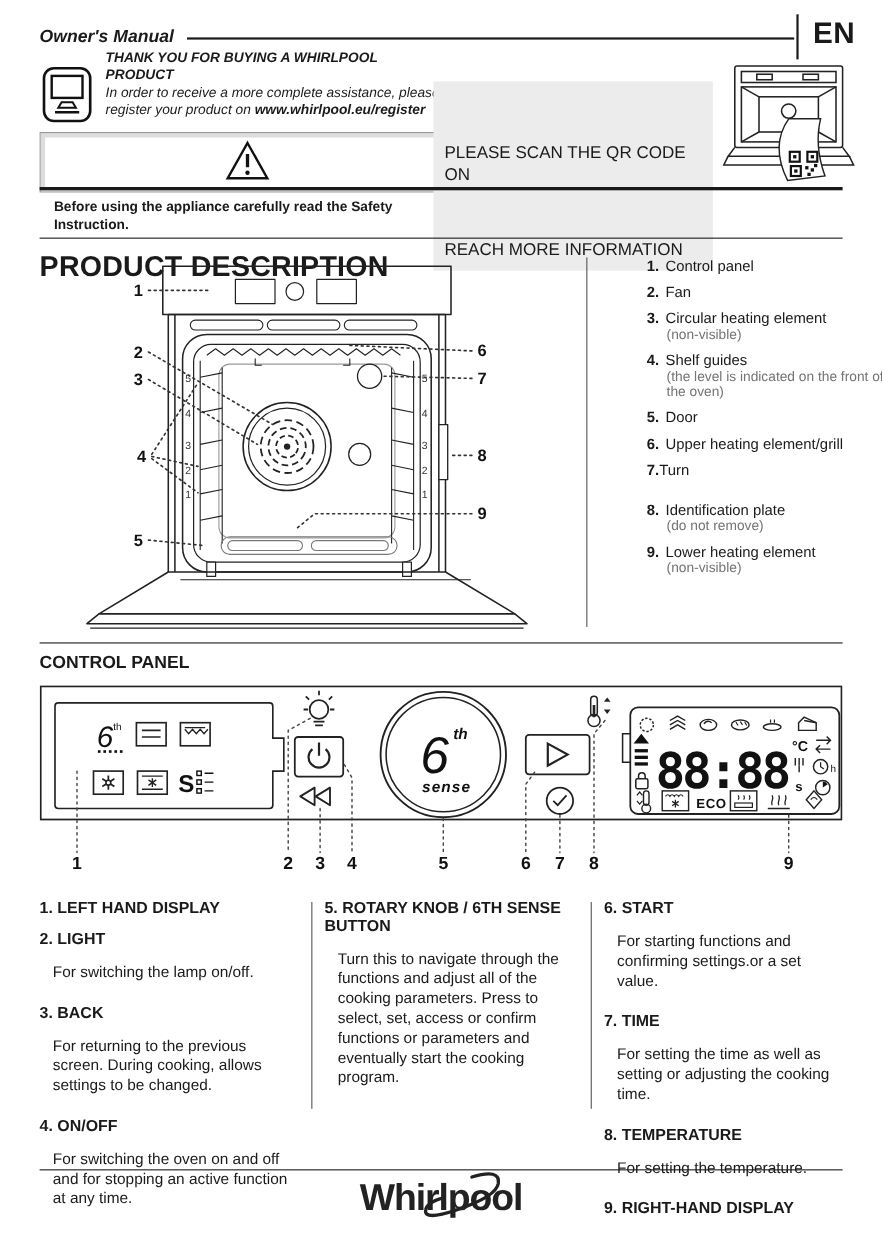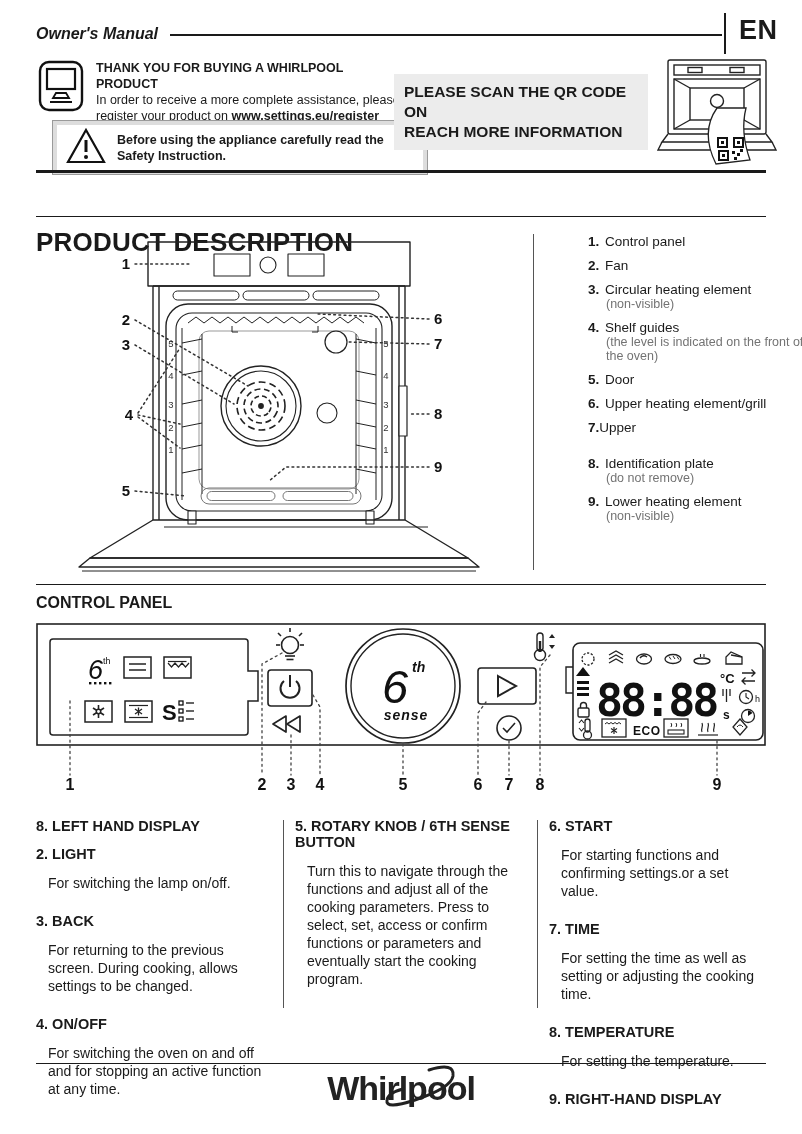--- a/index.html
+++ b/index.html
@@ -1,34 +1,34 @@
 <!DOCTYPE html>
 <html><head>
 <meta charset="utf-8">
 <style>
   html,body{margin:0;padding:0;background:#fff;}
   .page{position:relative;width:802px;height:1134px;background:#fff;overflow:hidden;
-        font-family:"Liberation Sans",sans-serif;color:#1a1a1a;border-radius:10px;}
+        font-family:"Liberation Sans",sans-serif;color:#1a1a1a;}
   .abs{position:absolute;}
   .rule{position:absolute;background:#1a1a1a;}
   
   .owners{font-style:italic;font-weight:bold;font-size:16px;}
   .en{font-weight:bold;font-size:27px;letter-spacing:.5px;}
   .enbar{position:absolute;width:2px;background:#1a1a1a;}
   
   .thanks-title{font-weight:bold;font-size:12.5px;line-height:16px;}
   .thanks-body{font-size:12.5px;line-height:16px;}
   .thanks-body b{font-weight:bold;}
   
   .safety{border:1px solid #9a9a9a;box-shadow:inset 0 0 0 4px #ddd;background:#fff;
           display:flex;align-items:center;gap:10px;padding:6px 10px 6px 12px;box-sizing:border-box;}
   .safety-text{font-weight:bold;font-size:12.5px;line-height:16px;}
   
   .qrbox{background:#ececec;padding:8px 10px;box-sizing:border-box;}
-  .qrbox div{font-weight:bold;font-size:15.5px;line-height:20px;}
+  .qrbox div{font-weight:normal;font-size:15.5px;line-height:20px;margin-top:48px;}
   
   .h1{font-weight:bold;font-size:26px;letter-spacing:.2px;margin-top:48px;}
   .h2{font-weight:bold;font-size:16px;}
   
   .parts{font-size:13.5px;}
   .part{margin-bottom:9px;}
   .pnum{font-weight:bold;display:inline-block;min-width:17px;}
   .pname{}
   .pnote{color:#737373;font-size:12.5px;line-height:14px;padding-left:18px;}
   .gap-after{margin-bottom:21px;}
@@ -51,27 +51,27 @@
   <div class="abs en" style="left:739px;top:15px;">EN</div>
 
   <div class="abs" style="left:38px;top:60px;width:46px;height:52px;">
     <svg width="46" height="52" viewBox="0 0 46 52">
       <rect x="2" y="2" width="42" height="48" rx="9" fill="none" stroke="#111" stroke-width="2.4"></rect>
       <rect x="9" y="9" width="28" height="20" fill="none" stroke="#111" stroke-width="2.2"></rect>
       <path d="M18 33 h10 l3 5 h-16 z" fill="none" stroke="#111" stroke-width="1.8"></path>
       <line x1="12" y1="42" x2="34" y2="42" stroke="#111" stroke-width="2.2"></line>
     </svg>
   </div>
-  <div class="abs" style="left:96px;top:60px;width:310px;">
+  <div class="abs" style="left:96px;top:44px;width:310px;font-style:italic;">
     <div class="thanks-title">THANK YOU FOR BUYING A WHIRLPOOL PRODUCT</div>
     <div class="thanks-body">In order to receive a more complete assistance, please</div>
-    <div class="thanks-body"><span>register your product on </span><b>www.settings.eu/register</b></div>
-  </div>
-
-  <div class="abs safety" style="left:52px;top:120px;width:376px;height:55px;">
+    <div class="thanks-body"><span>register your product on </span><b>www.whirlpool.eu/register</b></div>
+  </div>
+
+  <div class="abs safety" style="left:36px;top:120px;width:376px;height:55px;flex-direction:column;">
     <span>
       <svg width="42" height="38" viewBox="0 0 42 38">
         <path d="M21 3 L39 35 L3 35 Z" fill="#fff" stroke="#111" stroke-width="2.2"></path>
         <line x1="21" y1="13" x2="21" y2="25" stroke="#111" stroke-width="3"></line>
         <circle cx="21" cy="30" r="2" fill="#111"></circle>
       </svg>
     </span>
     <span class="safety-text">Before using the appliance carefully read the Safety Instruction.</span>
   </div>
 
@@ -235,21 +235,21 @@
 
   <div class="abs parts" style="left:544px;top:234px;width:220px;margin-left:44px;">
     <div class="part"><span class="pnum">1.</span><span class="pname">Control panel</span></div>
     <div class="part"><span class="pnum">2.</span><span class="pname">Fan</span></div>
     <div class="part"><span class="pnum">3.</span><span class="pname">Circular heating element</span>
       <div class="pnote">(non-visible)</div></div>
     <div class="part"><span class="pnum">4.</span><span class="pname">Shelf guides</span>
       <div class="pnote">(the level is indicated on the front of the oven)</div></div>
     <div class="part"><span class="pnum">5.</span><span class="pname">Door</span></div>
     <div class="part"><span class="pnum">6.</span><span class="pname">Upper heating element/grill</span></div>
-    <div class="part gap-after"><span class="pnum" style="min-width:4px;">7.</span><span class="pname">Upper</span></div>
+    <div class="part gap-after"><span class="pnum" style="min-width:4px;">7.</span><span class="pname">Turn</span></div>
     <div class="part"><span class="pnum">8.</span><span class="pname">Identification plate</span>
       <div class="pnote">(do not remove)</div></div>
     <div class="part"><span class="pnum">9.</span><span class="pname">Lower heating element</span>
       <div class="pnote">(non-visible)</div></div>
   </div>
 
   <div class="rule" style="left:36px;top:584px;width:730px;height:1px;"></div>
   <div class="abs h2" style="left:36px;top:594px;">CONTROL PANEL</div>
 
   <div class="abs" style="left:36px;top:623px;">
@@ -470,21 +470,21 @@
         <text x="367" y="167">5</text>
         <text x="442" y="167">6</text>
         <text x="473" y="167">7</text>
         <text x="504" y="167">8</text>
         <text x="681" y="167">9</text>
       </g>
     </svg>
   </div>
 
   <div class="abs col" style="left:36px;top:818px;width:238px;">
-    <h3>8. LEFT HAND DISPLAY</h3>
+    <h3>1. LEFT HAND DISPLAY</h3>
     <h3>2. LIGHT</h3>
     <p>For switching the lamp on/off.</p>
     <h3>3. BACK</h3>
     <p>For returning to the previous screen. During cooking, allows settings to be changed.</p>
     <h3>4. ON/OFF</h3>
     <p>For switching the oven on and off and for stopping an active function at any time.</p>
   </div>
   <div class="vdiv" style="left:283px;top:820px;height:188px;"></div>
   <div class="abs col" style="left:295px;top:818px;width:230px;">
     <h3>5. ROTARY KNOB / 6TH SENSE BUTTON</h3>

